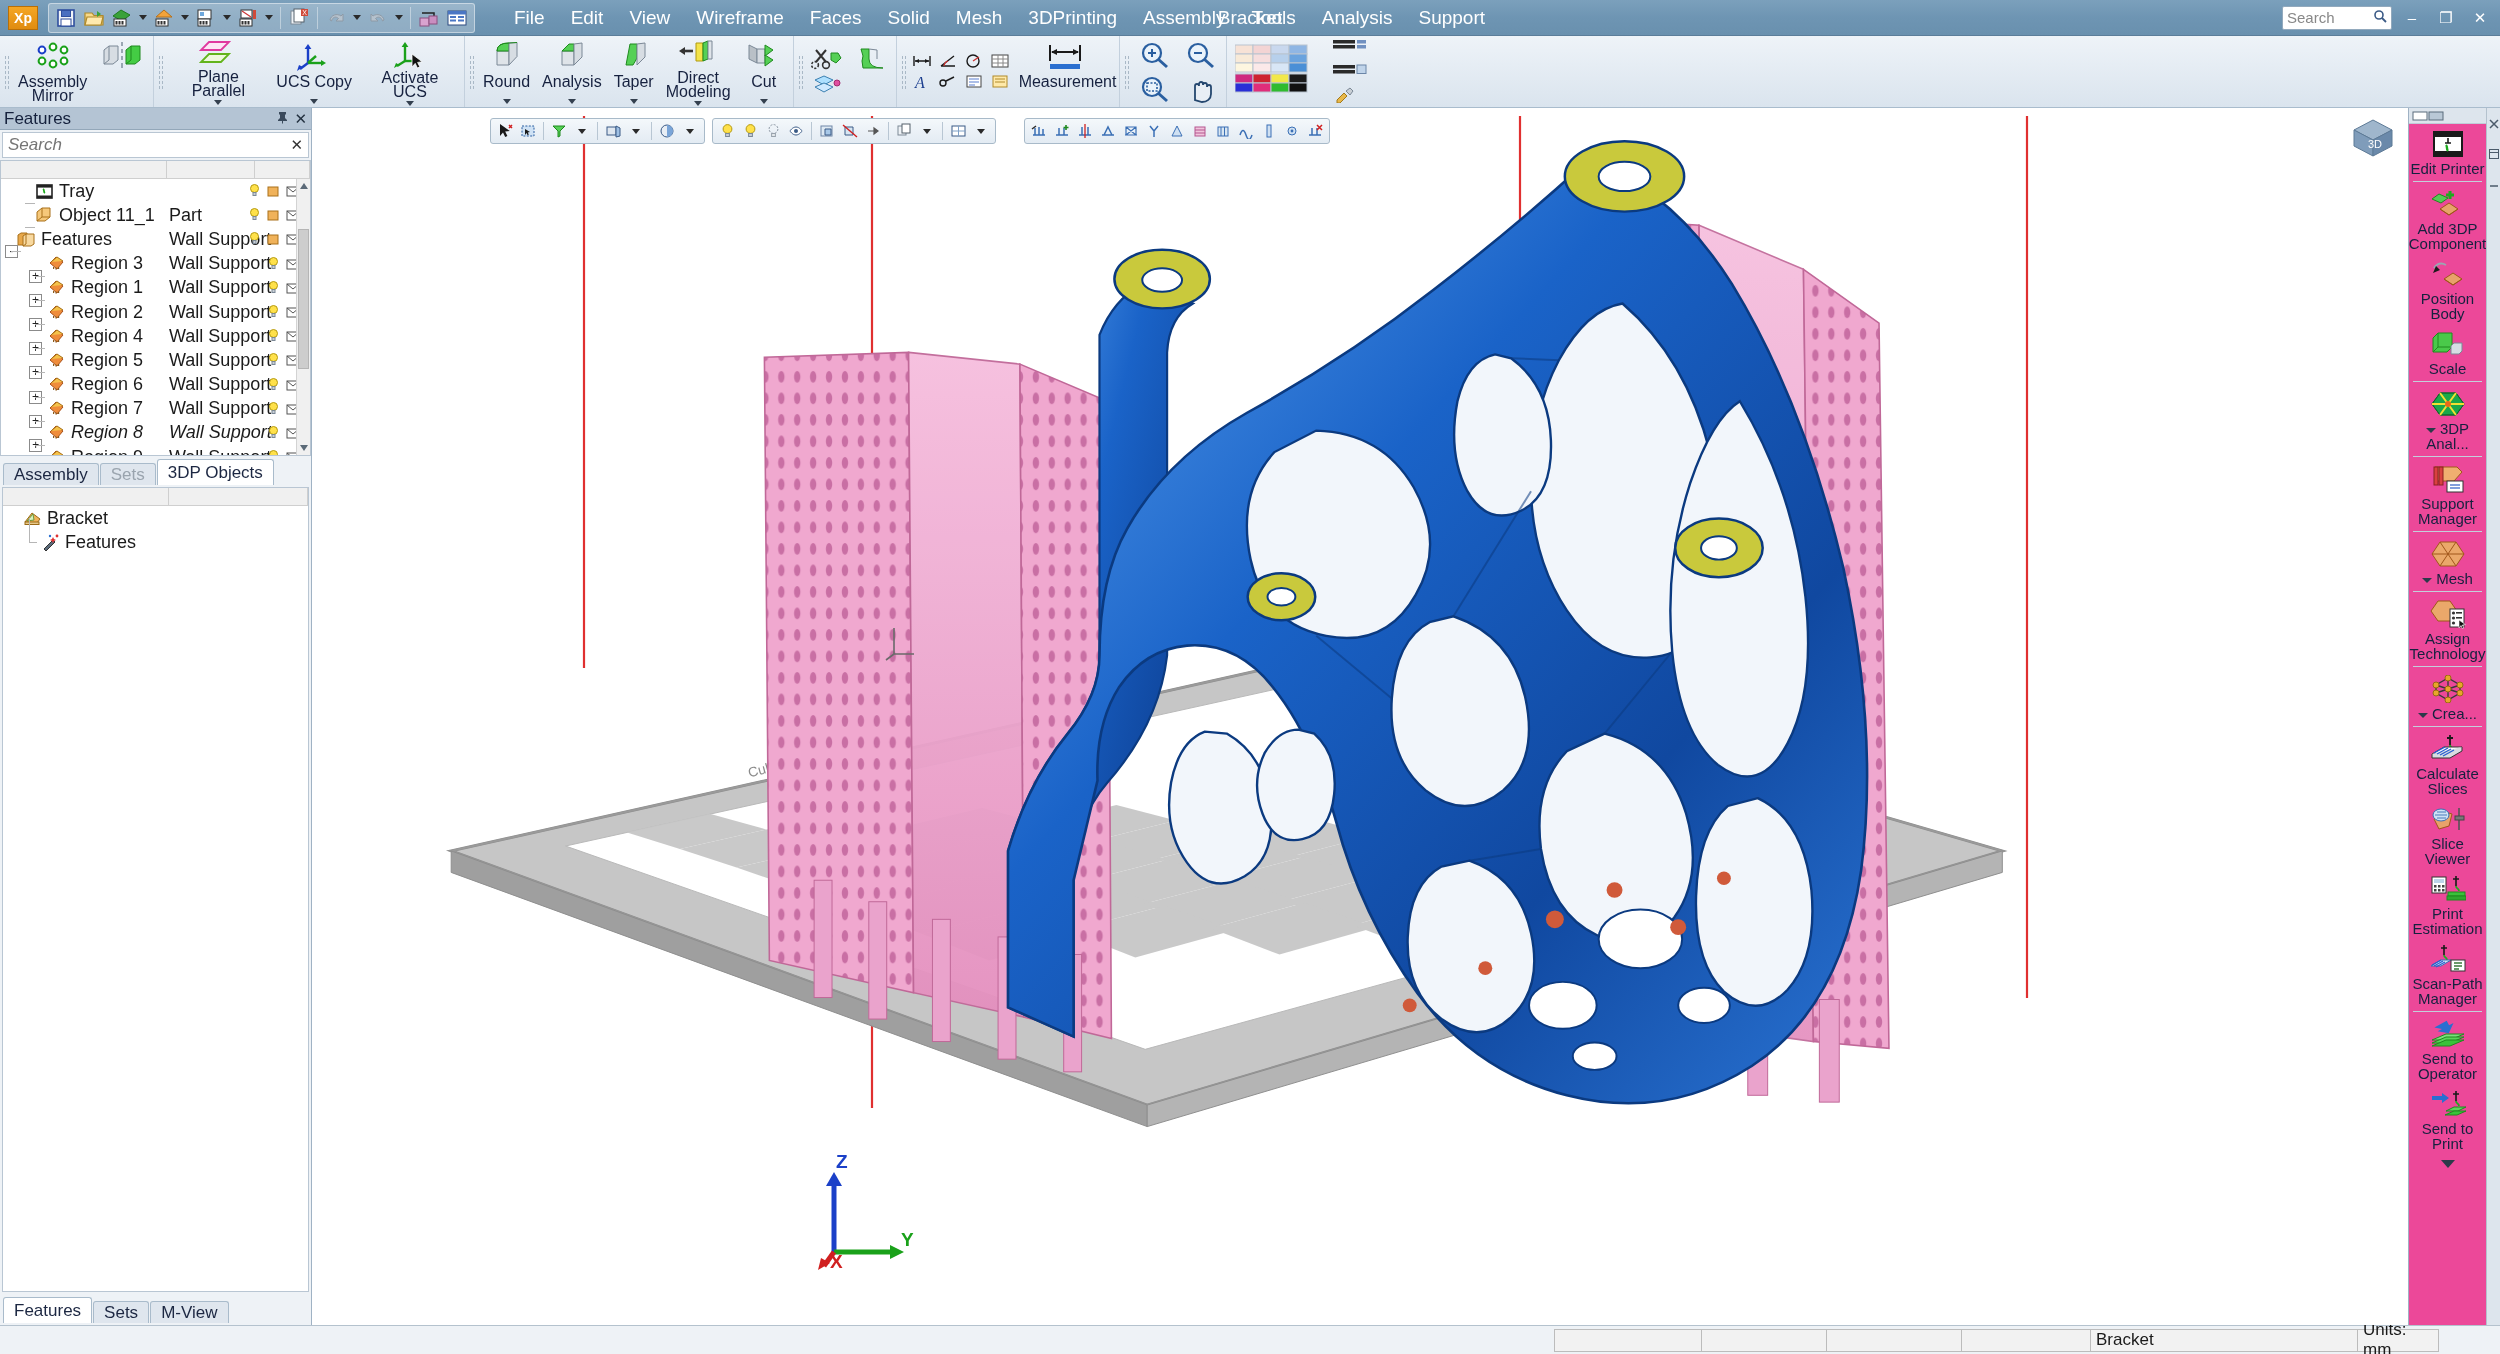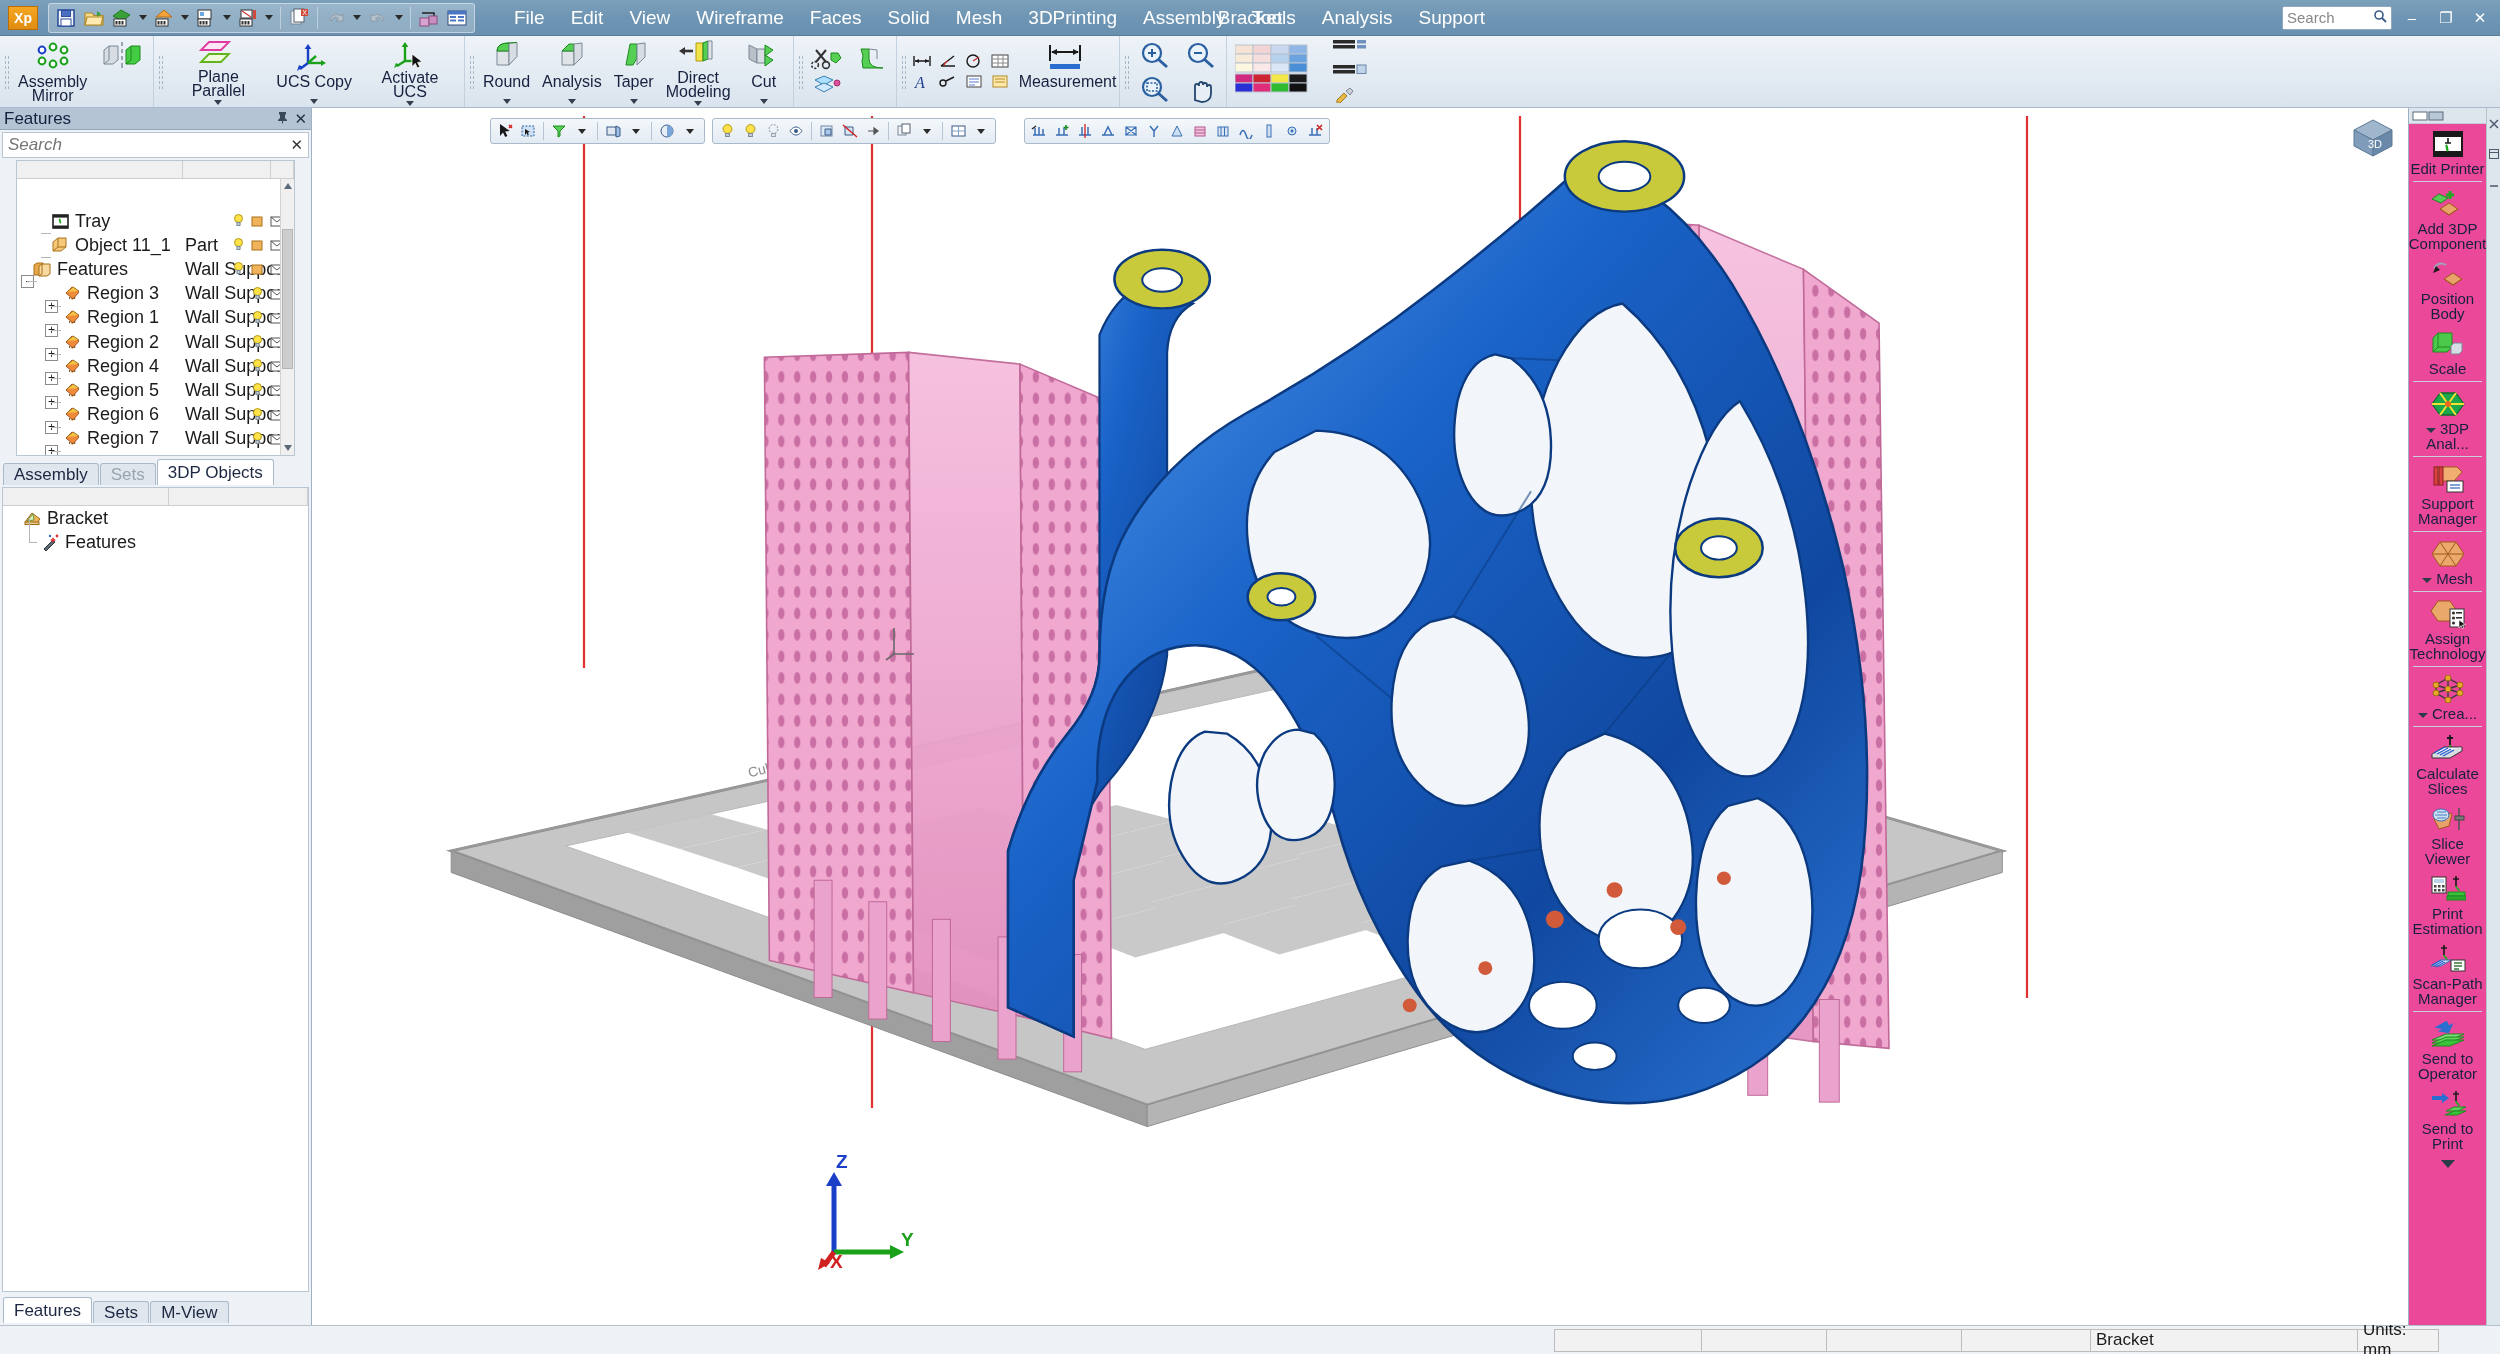--- a/index.html
+++ b/index.html
@@ -95,21 +95,21 @@
   .searchrow {
     height:26px;background:#fff;border:1px solid #b9c6d3;margin:2px;
     display:flex;align-items:center;padding:0 5px;
   }
   .searchrow input {
     border:0;outline:0;width:100%;font-size:17px;font-style:italic;color:#555;
     font-family:"Liberation Sans",sans-serif;background:transparent;
   }
   .searchrow .xc2 { color:#333;font-size:15px;padding-left:4px; }
 
-  .treewrap { flex:0 0 296px; margin:0 16px; background:#fff;border:1px solid #b9c6d3;display:flex;flex-direction:column;overflow:hidden;position:relative;gap:30px; }
+  .treewrap { flex:0 0 296px; margin:0 0; background:#fff;border:1px solid #b9c6d3;display:flex;flex-direction:column;overflow:hidden;position:relative; }
   .treehdr { height:18px;background:#f0f0f0;border-bottom:1px solid #cfcfcf;display:flex;flex:0 0 18px; }
   .treehdr div { border-right:1px solid #cfcfcf;height:100%; }
   .treebody { flex:1 1 auto; overflow:hidden; position:relative; }
   .trow {
     height:24.2px;display:flex;align-items:center;font-size:18px;white-space:nowrap;color:#1b1b1b;
     padding-left:2px;
   }
   .tbox {
     position:absolute;left:4px;top:6px;width:13px;height:13px;border:1px solid #8b8b8b;background:#fff;
     font-size:12px;line-height:11px;text-align:center;color:#222;cursor:pointer;

